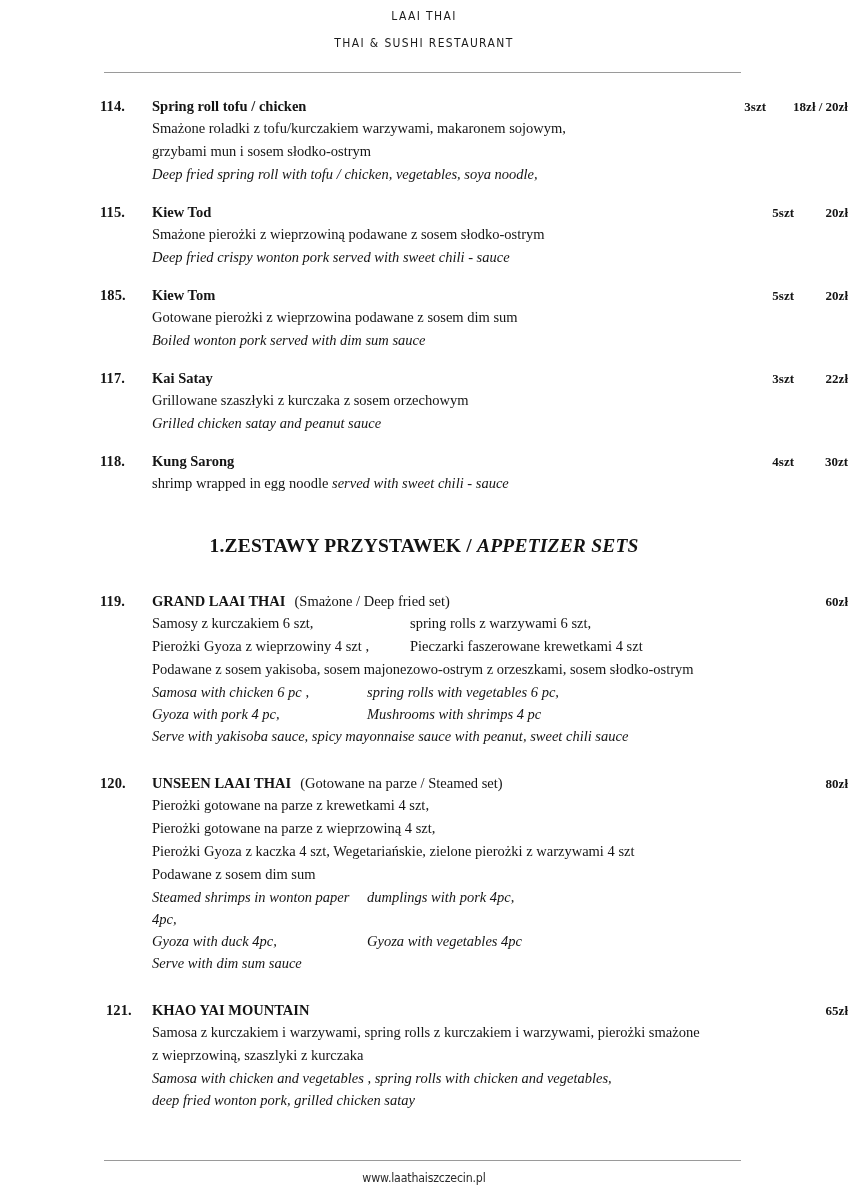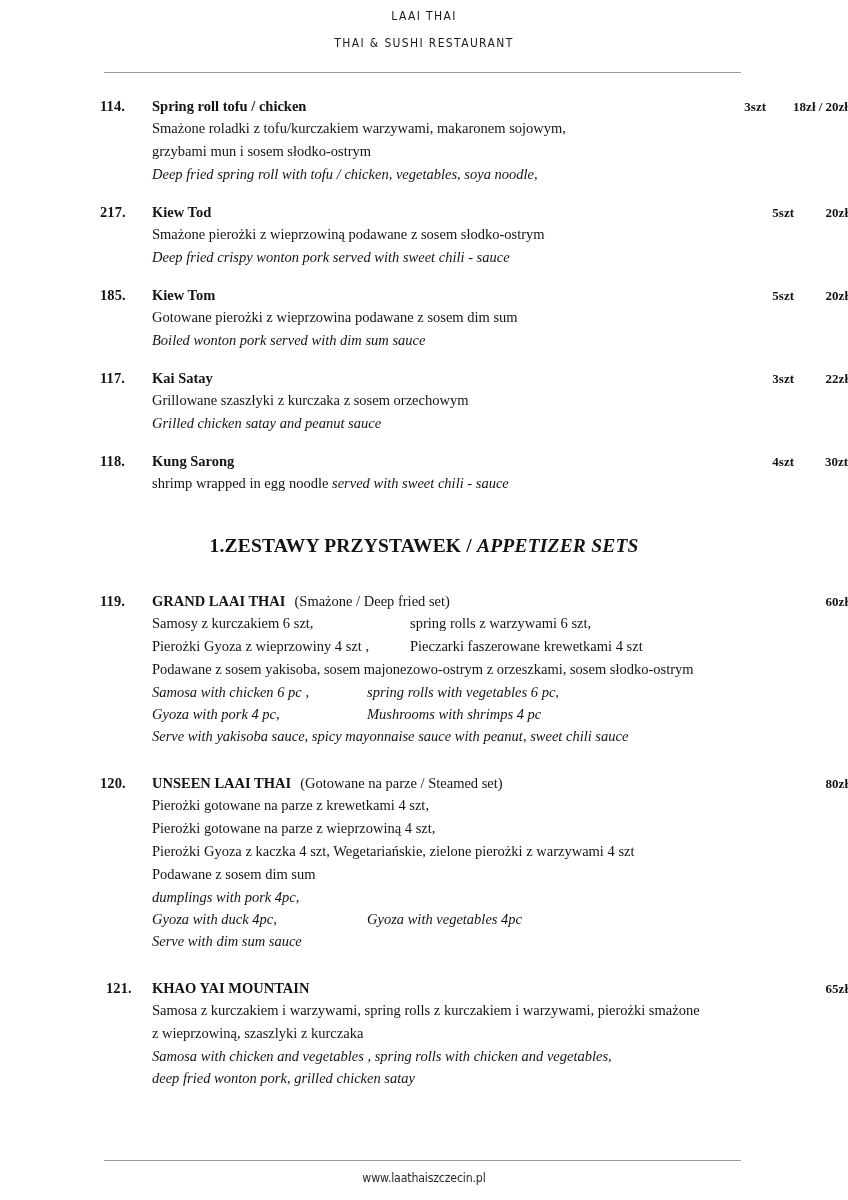--- a/index.html
+++ b/index.html
@@ -203,21 +203,21 @@
       <div class="title-row">
         <span class="item-title">Spring roll tofu / chicken</span>
       </div>
       <div class="desc-pl">Smażone roladki z tofu/kurczakiem warzywami, makaronem sojowym,</div>
       <div class="desc-pl">grzybami mun i sosem słodko-ostrym</div>
       <div class="desc-en">Deep fried spring roll with tofu / chicken, vegetables, soya noodle,</div>
     </div>
   </div>
 
   <div class="item">
-    <div class="item-number">217.</div>
+    <div class="item-number">115.</div>
     <div class="item-body">
       <div class="price-block">
         <span class="qty">5szt</span><span class="price">20zł</span>
       </div>
       <div class="title-row">
         <span class="item-title">Kiew Tod</span>
       </div>
       <div class="desc-pl">Smażone pierożki z wieprzowiną podawane z sosem słodko-ostrym</div>
       <div class="desc-en">Deep fried crispy wonton pork served with sweet chili - sauce</div>
     </div>
@@ -307,20 +307,21 @@
       </div>
       <div class="title-row">
         <span class="item-title">UNSEEN LAAI THAI</span>
         <span class="item-title-sub">(Gotowane na parze / Steamed set)</span>
       </div>
       <div class="desc-pl">Pierożki gotowane na parze z krewetkami 4 szt,</div>
       <div class="desc-pl">Pierożki gotowane na parze z wieprzowiną 4 szt,</div>
       <div class="desc-pl">Pierożki Gyoza z kaczka 4 szt,  Wegetariańskie, zielone pierożki z warzywami 4 szt</div>
       <div class="desc-pl">Podawane z sosem dim sum</div>
       <div class="cols italic">
+        <span class="c1">Steamed shrimps in wonton paper 4pc,</span>
         <span class="c2">dumplings with pork 4pc,</span>
       </div>
       <div class="cols italic">
         <span class="c1">Gyoza with duck 4pc,</span>
         <span class="c2">Gyoza with vegetables  4pc</span>
       </div>
       <div class="desc-en">Serve with dim sum sauce</div>
     </div>
   </div>
 

